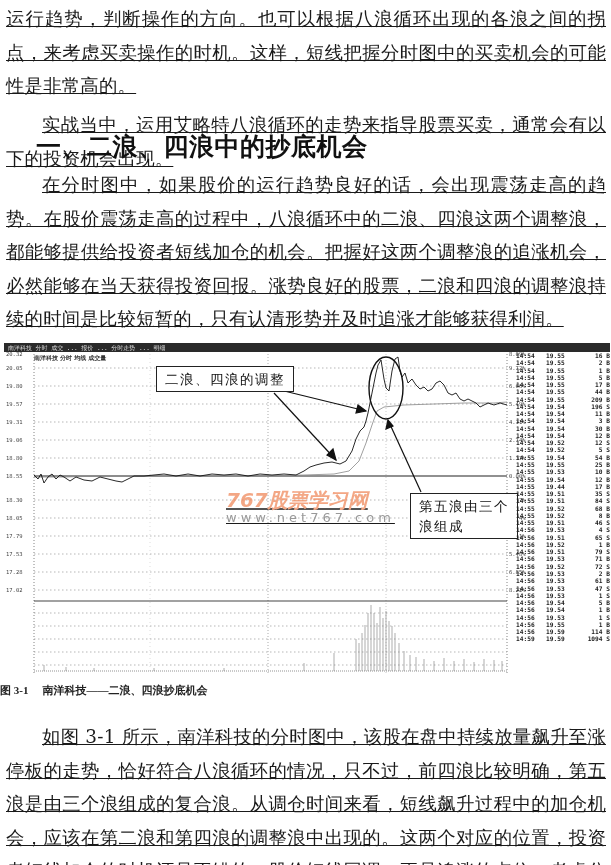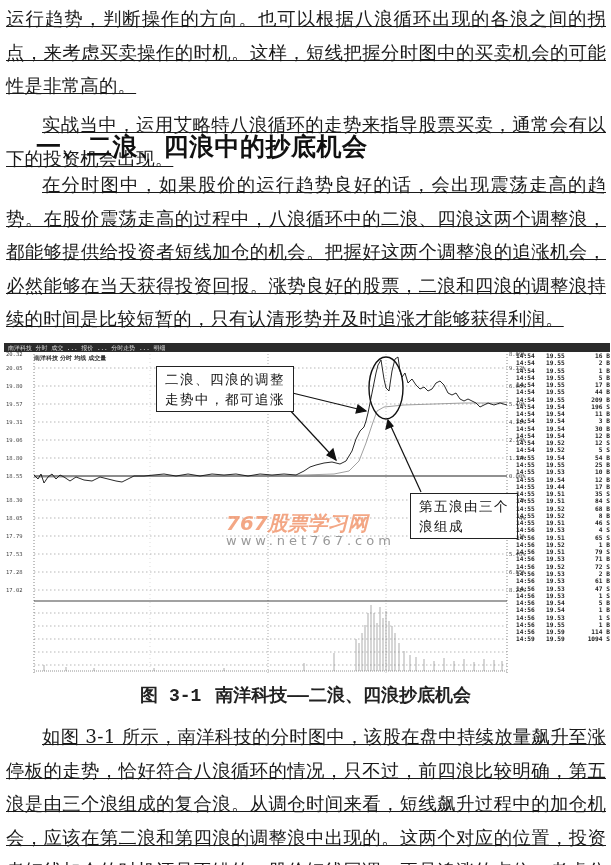--- a/index.html
+++ b/index.html
@@ -14,32 +14,32 @@
   .figure { position:absolute; left:4px; top:343px; width:606px; height:340px; }
   .titlebar { position:absolute; left:0; top:0; width:606px; height:9px; background:#2a2a2a;
               color:#ddd; font-family:"DejaVu Sans Mono",monospace; font-size:6px; line-height:9px;
               white-space:nowrap; overflow:hidden; padding-left:4px; box-sizing:border-box; }
   .stockname { position:absolute; left:30px; top:11px; font-family:"DejaVu Sans",sans-serif;
                font-size:6px; color:#333; font-weight:bold; }
   .chartsvg { position:absolute; left:0; top:0; }
   .callout { position:absolute; background:#fff; border:1.5px solid #222;
              font-family:"DejaVu Serif","Liberation Serif",serif; font-size:13.5px; line-height:20px;
              padding:2px 8px; color:#111; letter-spacing:1.5px; }
-  .watermark { position:absolute; left:226px; top:512px; }
+  .watermark { position:absolute; left:226px; top:489px;text-decoration:underline; }
   .wm-big { font-family:"DejaVu Sans",sans-serif; font-style:italic; font-weight:bold; font-size:20px;
             color:#f08a5d; opacity:0.75; letter-spacing:0; line-height:22px; }
   .wm-url { font-family:"DejaVu Sans",sans-serif; font-size:13px; color:#999; letter-spacing:4px; line-height:14px; }
   .ticks { position:absolute; left:516px; top:352px; width:94px; font-family:"DejaVu Sans Mono",monospace;
            font-size:6.2px; color:#222; font-weight:bold; }
   .tick-row { display:flex; height:7.28px; line-height:7.28px; white-space:nowrap; }
   .tick-row span:nth-child(1) { width:30px; }
   .tick-row span:nth-child(2) { width:34px; }
   .tick-row span:nth-child(3) { width:30px; text-align:right; }
-  .caption { position:absolute; left:0; width:611px; top:683px; text-align:center;
-             font-family:Liberation Mono, monospace; font-weight:bold; font-size:18px; color:#222; }
+  .caption { position:absolute; left:0; width:611px; top:683px; text-align:left;
+             font-family:Liberation Serif, serif; font-weight:bold; font-size:11px; color:#222; }
   .caption .fignum { margin-right:14px; }
 </style>
 </head>
 <body>
 
 <div class="para" style="top:2px;">运行趋势，判断操作的方向。也可以根据八浪循环出现的各浪之间的拐点，来考虑买卖操作的时机。这样，短线把握分时图中的买卖机会的可能性是非常高的。</div>
 <div class="para indent" style="top:60px;margin-top:48px;">实战当中，运用艾略特八浪循环的走势来指导股票买卖，通常会有以下的投资机会出现。</div>
 
 <div class="heading">一、二浪、四浪中的抄底机会</div>
 
@@ -166,21 +166,20 @@
       <line x1="470" y1="328" x2="470" y2="319"></line>
       <line x1="480" y1="328" x2="480" y2="316"></line>
       <line x1="490" y1="328" x2="490" y2="317"></line>
       <line x1="498" y1="328" x2="498" y2="318"></line>
     </g>
     <line x1="30" y1="328" x2="503" y2="328" stroke="#666" stroke-width="0.7" stroke-dasharray="1,1"></line>
   </svg>
 
   <div class="callout" style="left:152px; top:23px;">
     <div>二浪、四浪的调整</div>
-    <div>走势中，都可追涨</div>
   </div>
 
   <div class="callout" style="left:406px; top:150px;">
     <div>第五浪由三个</div>
     <div>浪组成</div>
   </div>
 
 </div>
 
 <div class="watermark">

